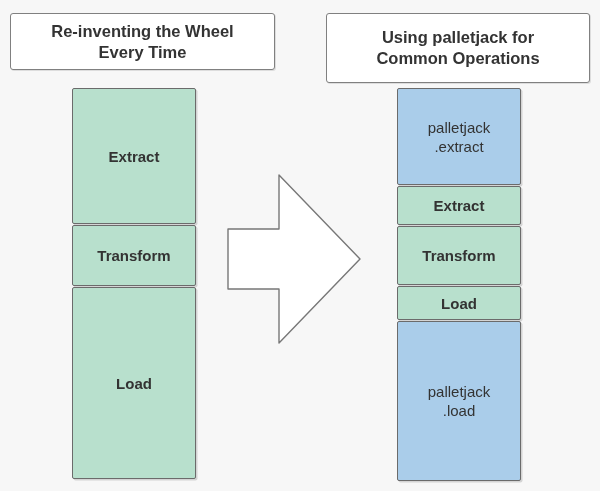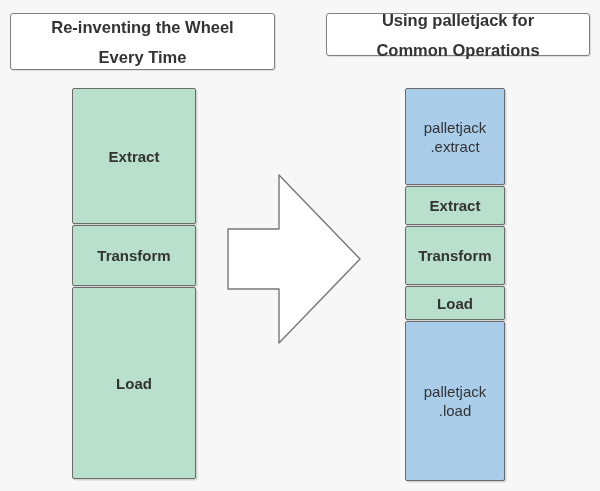--- a/index.html
+++ b/index.html
@@ -27,37 +27,37 @@
     box-sizing: border-box;
     background: #ffffff;
     border: 1px solid #808080;
     border-radius: 3px;
     display: flex;
     align-items: center;
     justify-content: center;
     text-align: center;
     font-weight: bold;
     font-size: 16.5px;
-    line-height: 30px;
+    line-height: 21px;
     color: #333333;
     box-shadow: 1px 1px 0 rgba(0,0,0,0.10);
   }
   #title-left  { left: 10px;  top: 13px; width: 265px; height: 57px; }
-  #title-right { left: 326px; top: 13px; width: 264px; height: 43px; }
+  #title-right { left: 326px; top: 13px; width: 264px; height: 70px; }
   .title-box span { display: block; white-space: pre-line; }
 
   
   .column {
     position: absolute;
     box-sizing: border-box;
     display: flex;
     flex-direction: column;
   }
   #column-left  { left: 72px;  top: 88px; width: 124px; }
-  #column-right { left: 397px; top: 88px; width: 100px; margin-left: 8px; }
+  #column-right { left: 397px; top: 88px; width: 124px; }
 
   .stage {
     box-sizing: border-box;
     border: 1px solid #6b6b6b;
     border-radius: 2px;
     display: flex;
     align-items: center;
     justify-content: center;
     text-align: center;
     font-size: 15px;

